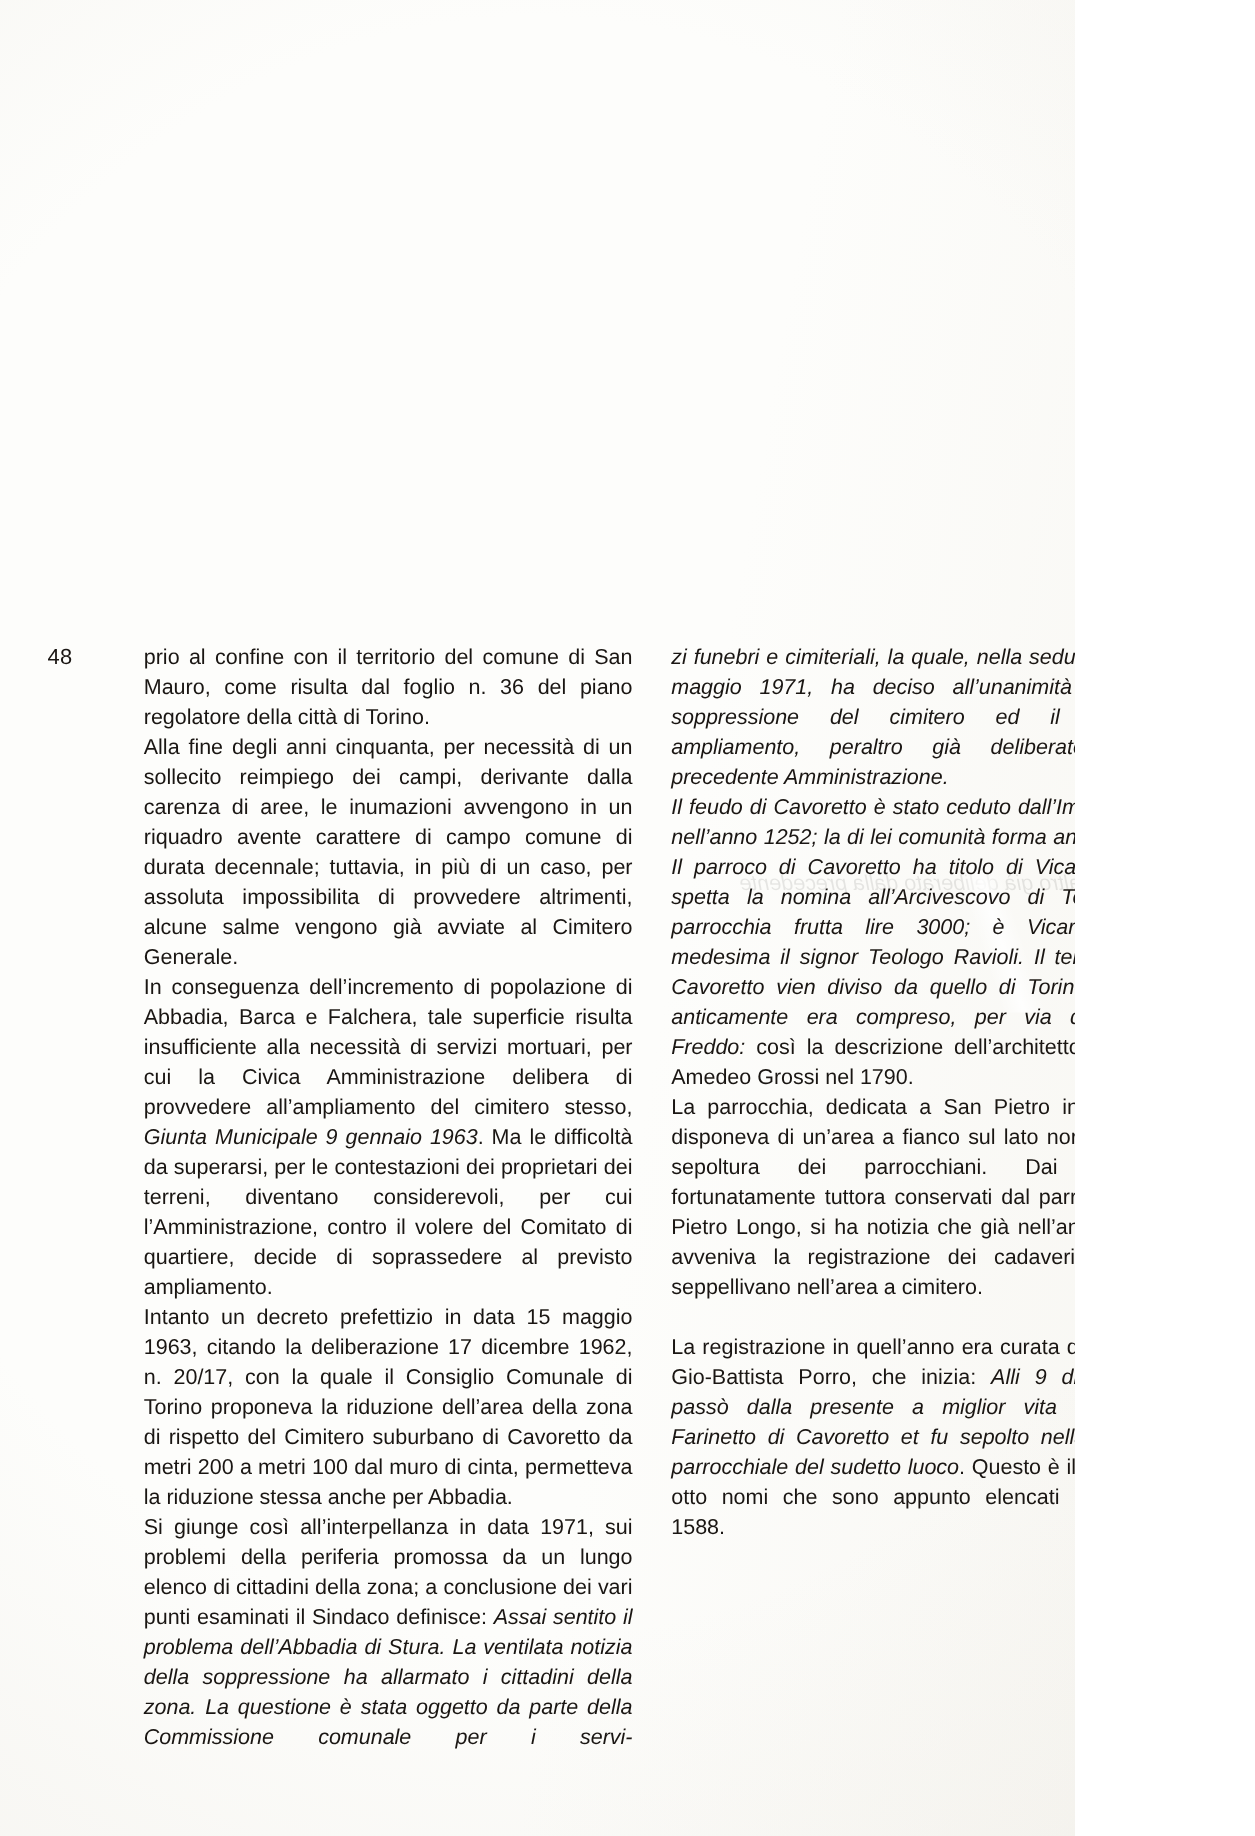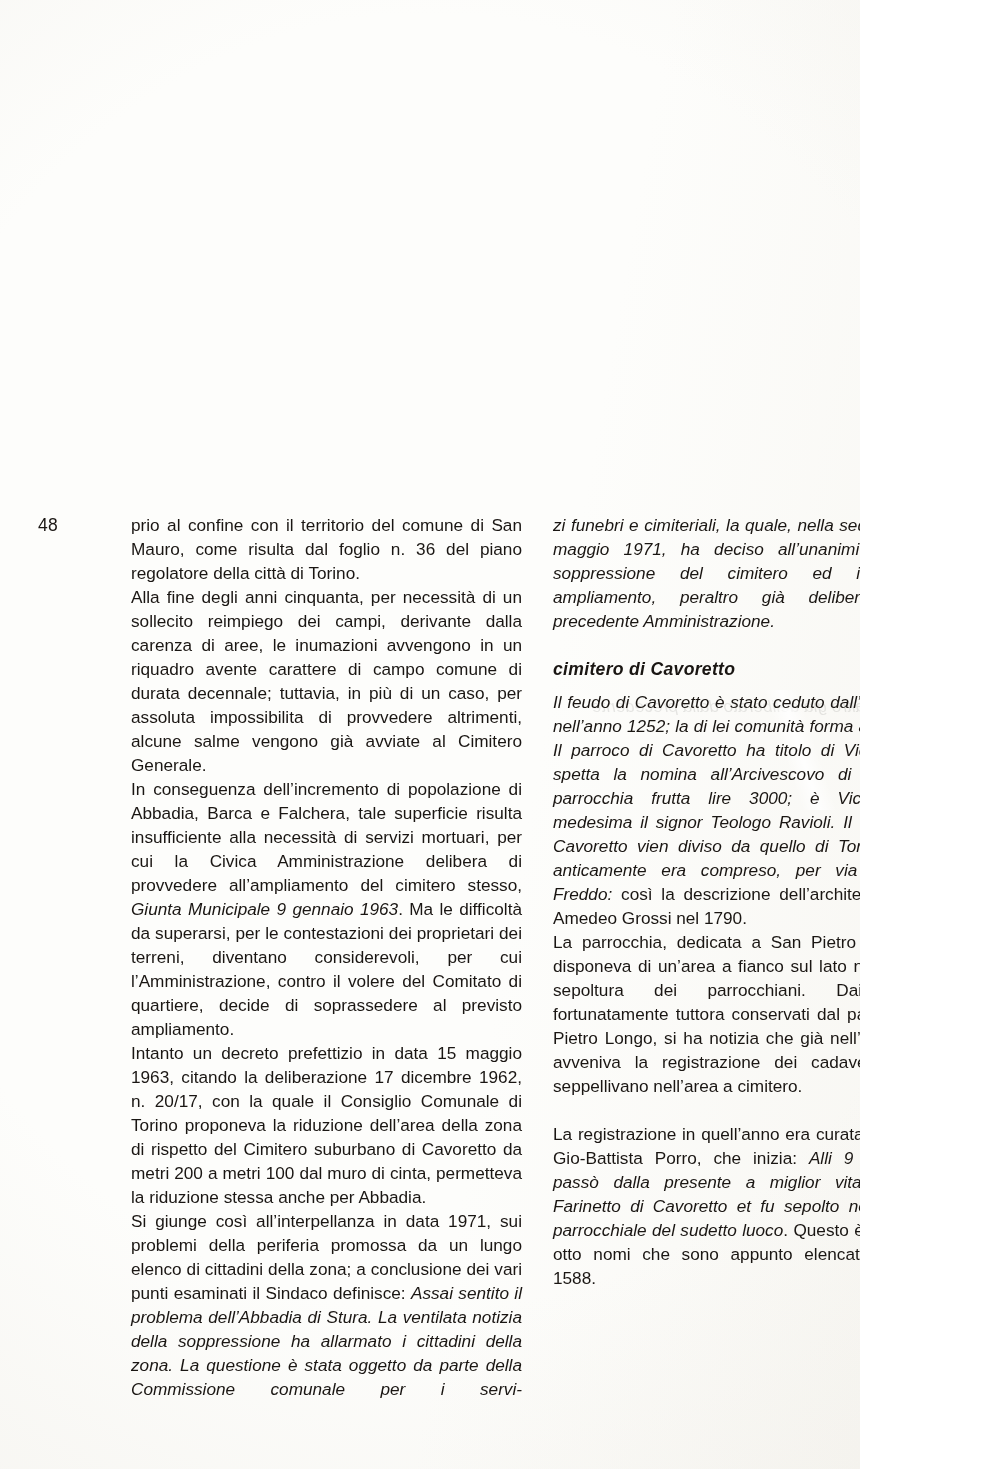--- a/index.html
+++ b/index.html
@@ -64,21 +64,20 @@
 
   .column {
     position: absolute;
     top: 513px;
     width: 391px;
     font-size: 17.2px;
     line-height: 24px;
     text-align: justify;
     text-justify: inter-word;
     hyphens: none;
-    margin-left: 16px;
   }
   #column-left  { left: 115px; }
   #column-right { left: 537px; }
 
   .para {
     margin: 0;
     text-indent: 0;
   }
   .para.gap-before { margin-top: 24px; }
 
@@ -116,19 +115,18 @@
   <div class="column" id="column-left">
       <p class="para"><span>prio al confine con il territorio del comune di San Mauro, come risulta dal foglio n. 36 del piano regolatore della città di Torino.</span></p>
       <p class="para"><span>Alla fine degli anni cinquanta, per necessità di un sollecito reimpiego dei campi, derivante dalla carenza di aree, le inumazioni avvengono in un riquadro avente carattere di campo comune di durata decennale; tuttavia, in più di un caso, per assoluta impossibilita di provvedere altrimenti, alcune salme vengono già avviate al Cimitero Generale.</span></p>
       <p class="para"><span>In conseguenza dell’incremento di popolazione di Abbadia, Barca e Falchera, tale superficie risulta insufficiente alla necessità di servizi mortuari, per cui la Civica Amministrazione delibera di provvedere all’ampliamento del cimitero stesso, </span><span class="it">Giunta Municipale 9 gennaio 1963</span><span>. Ma le difficoltà da superarsi, per le contestazioni dei proprietari dei terreni, diventano considerevoli, per cui l’Amministrazione, contro il volere del Comitato di quartiere, decide di soprassedere al previsto ampliamento.</span></p>
       <p class="para"><span>Intanto un decreto prefettizio in data 15 maggio 1963, citando la deliberazione 17 dicembre 1962, n. 20/17, con la quale il Consiglio Comunale di Torino proponeva la riduzione dell’area della zona di rispetto del Cimitero suburbano di Cavoretto da metri 200 a metri 100 dal muro di cinta, permetteva la riduzione stessa anche per Abbadia.</span></p>
       <p class="para continues"><span>Si giunge così all’interpellanza in data 1971, sui problemi della periferia promossa da un lungo elenco di cittadini della zona; a conclusione dei vari punti esaminati il Sindaco definisce: </span><span class="it">Assai sentito il problema dell’Abbadia di Stura. La ventilata notizia della soppressione ha allarmato i cittadini della zona. La questione è stata oggetto da parte della Commissione comunale per i servi-</span></p>
     </div>
 
   <div class="column" id="column-right">
       <p class="para"><span class="it">zi funebri e cimiteriali, la quale, nella seduta del 26 maggio 1971, ha deciso all’unanimità la non soppressione del cimitero ed il relativo ampliamento, peraltro già deliberato dalla precedente Amministrazione.</span></p>
-      <div class="section-heading">cimitero di Cavoretto</div>
       <p class="para"><span class="it">Il feudo di Cavoretto è stato ceduto dall’Imperatore nell’anno 1252; la di lei comunità forma anime 450. Il parroco di Cavoretto ha titolo di Vicario e ne spetta la nomina all’Arcivescovo di Torino; la parrocchia frutta lire 3000; è Vicario della medesima il signor Teologo Ravioli. Il territorio di Cavoretto vien diviso da quello di Torino, in cui anticamente era compreso, per via del Rivo Freddo:</span><span> così la descrizione dell’architetto Gio. L. Amedeo Grossi nel 1790.</span></p>
       <p class="para"><span>La parrocchia, dedicata a San Pietro in Vincoli, disponeva di un’area a fianco sul lato nord, per la sepoltura dei parrocchiani. Dai registri fortunatamente tuttora conservati dal parroco Don Pietro Longo, si ha notizia che già nell’anno 1588 avveniva la registrazione dei cadaveri che si seppellivano nell’area a cimitero.</span></p>
       <p class="para gap-before"><span>La registrazione in quell’anno era curata dal risulta Gio-Battista Porro, che inizia: </span><span class="it">Alli 9 di genaro passò dalla presente a miglior vita Giovanni Farinetto di Cavoretto et fu sepolto nella chiesa parrocchiale del sudetto luoco</span><span>. Questo è il primo di otto nomi che sono appunto elencati nell’anno 1588.</span></p>
     </div>
 
 </div>
 
 </body></html>

